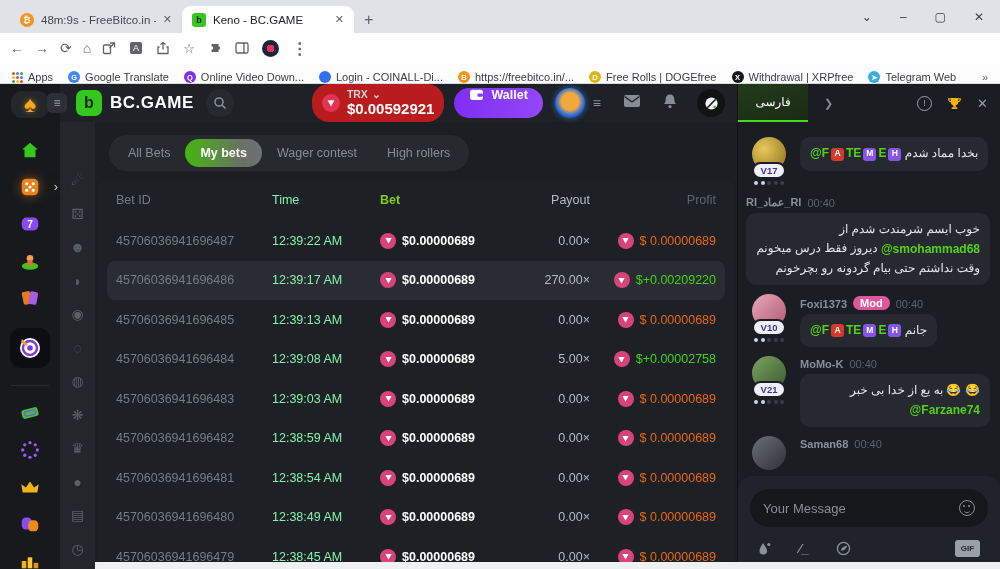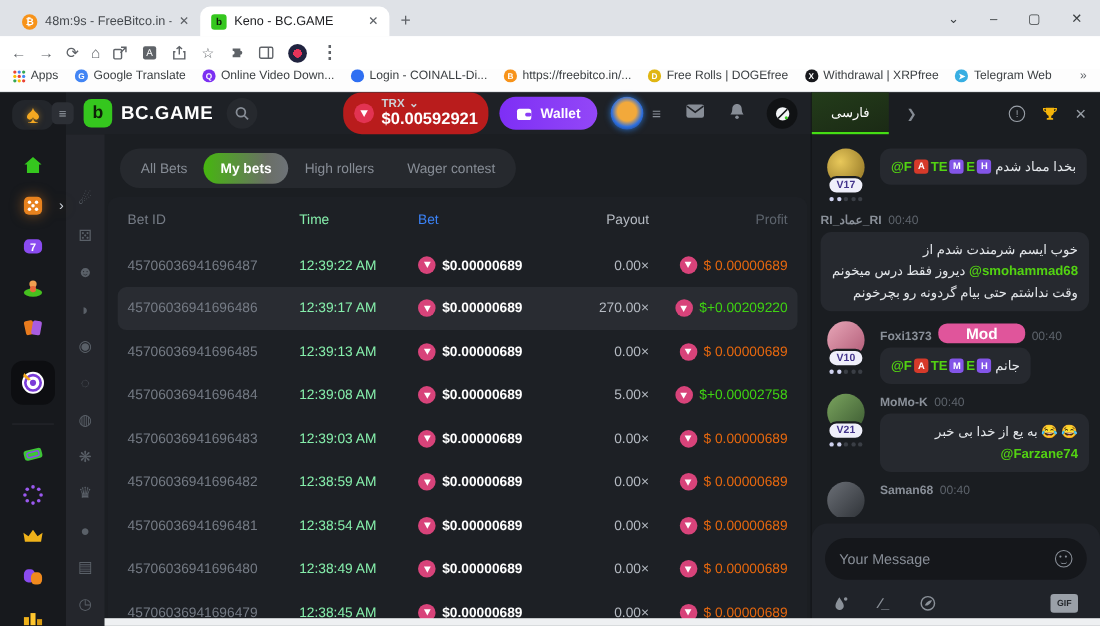--- a/index.html
+++ b/index.html
@@ -17,21 +17,21 @@
   .tab .ttl{flex:1;white-space:nowrap;overflow:hidden}
   .tabx{color:#5f6368;font-size:11px;flex:none}
   .newtab{font-size:16px;color:#5f6368;margin:0 0 4px 10px}
   .winctl{margin-left:auto;display:flex;align-items:center;gap:28px;padding:0 16px;height:100%;color:#3c4043;font-size:12px}
   .toolbar{height:30px;display:flex;align-items:center;padding:0 10px;gap:11px;background:#fff}
   .navic{color:#5f6368;font-size:14px}
   .addr{flex:1;height:23px;background:#eef1f4;border-radius:12px;display:flex;align-items:center;padding:0 11px;gap:7px;font-size:12px;color:#202124}
   .tbicons{display:flex;gap:13px;align-items:center;color:#5f6368}
   .tbicons svg{display:block}
   .prof-av{width:17px;height:17px;border-radius:50%;background:radial-gradient(circle,#e5345a 0 32%,#20233f 33%)}
-  .bmbar{height:21px;display:flex;align-items:flex-start;gap:15px;padding:0 12px;font-size:11px;color:#3c4043;background:#fdfdfd;border-bottom:1px solid #d8dbdf}
+  .bmbar{height:21px;display:flex;align-items:flex-end;gap:15px;padding:0 12px;font-size:11px;color:#3c4043;background:#fdfdfd;border-bottom:1px solid #d8dbdf}
   .bm{display:flex;gap:5px;align-items:center;white-space:nowrap}
   .fv{width:12px;height:12px;border-radius:50%;display:grid;place-items:center;font-size:7.5px;font-weight:bold;color:#fff;flex:none}
   .appsgrid{width:11px;height:11px;display:grid;grid-template-columns:repeat(3,1fr);gap:1px}
   .appsgrid i{border-radius:50%}
   .bm-more{margin-left:auto;color:#5f6368}
 
   
   .app{position:absolute;top:84px;left:0;right:0;bottom:0;display:flex;background:#1b1e22}
   .rail{width:60px;background:#17191d;display:flex;flex-direction:column;align-items:center;padding-top:7px;flex:none;z-index:3}
   .logo-sq{width:38px;height:38px;background:#23262b;border-radius:11px;display:grid;place-items:center;color:#f4a821;font-size:23px;text-shadow:0 0 6px rgba(244,168,33,.6)}
@@ -48,21 +48,21 @@
   .burger{width:20px;height:20px;background:#2c2f35;border-radius:5px;color:#9aa0a8;display:grid;place-items:center;font-size:12px;position:absolute;left:-13px;top:9px;z-index:4}
   .bcglogo{display:flex;align-items:center;gap:8px;margin-left:16px}
   .bcg-ic{width:26px;height:26px;background:#35c71e;border-radius:7px;display:grid;place-items:center;color:#0e2008;font-weight:bold;font-size:16px}
   .bcg-tx{color:#fff;font-weight:bold;font-size:17px;letter-spacing:.5px}
   .srch{width:28px;height:28px;border-radius:50%;background:#26292e;display:grid;place-items:center;margin-left:12px}
   .cur{margin-left:auto;display:flex;align-items:center;gap:7px;background:#b91c1c;border-radius:17px;padding:4px 10px}
   .trx-red{width:18px;height:18px;border-radius:50%;background:#e23352;display:grid;place-items:center}
   .curcol{display:flex;flex-direction:column;line-height:1.15}
   .currow{display:flex;align-items:center;gap:4px;color:#cdd2d8;font-size:10.5px;font-weight:bold}
   .curbal{color:#fff;font-size:15px;font-weight:bold}
-  .walletbtn{height:30px;border-radius:16px;background:linear-gradient(90deg,#7e2ff5,#9347f7);display:flex;align-items:center;gap:7px;padding:0 15px;color:#fff;font-weight:bold;font-size:12.5px;margin-left:10px}
+  .walletbtn{height:30px;border-radius:16px;background:linear-gradient(90deg,#7e2ff5,#9347f7);display:flex;gap:7px;padding:0 15px;color:#fff;font-weight:bold;font-size:12.5px;margin-left:10px}
   .user-av{width:30px;height:30px;border-radius:50%;margin-left:12px;background:radial-gradient(circle at 50% 45%,#f2a93b 0 38%,#2d6fe0 62%,#123);box-shadow:0 0 6px rgba(45,140,255,.7)}
   .hmenu{color:#8a9099;font-size:14px;margin-left:8px}
   .hic{margin-left:22px;color:#8a9099}
   .speaker{width:28px;height:28px;border-radius:50%;background:#101214;display:grid;place-items:center;margin-left:20px}
   .mainrow{flex:1;display:flex;min-height:0}
   .content{flex:1;display:flex;flex-direction:column;min-width:0;padding:0 2px}
 
   .betstabs{margin:13px 0 0 12px;display:inline-flex;background:#26292e;border-radius:19px;padding:4px;align-self:flex-start}
   .btab{padding:7px 15px;font-size:12.5px;color:#878d96;border-radius:15px;white-space:nowrap}
   .btab.active{background:linear-gradient(90deg,#46b60f,#6a6f66 75%,#6d7278);color:#fff;font-weight:bold}
@@ -98,21 +98,21 @@
   .av.pink{background:linear-gradient(135deg,#e8a7b8,#b05a76)}
   .av.green{background:linear-gradient(135deg,#7aa45e,#3c5a32)}
   .av.dark{background:linear-gradient(135deg,#6b6f76,#2e3237)}
   .vb{margin-top:-9px;background:#efeffa;color:#43348c;font-weight:bold;font-size:9.5px;padding:1px 7px;border-radius:9px;border:2px solid #1a1d21}
   .dots{display:flex;gap:2.5px;margin-top:2px}
   .dot{width:4px;height:4px;border-radius:50%;background:#3a3e45}
   .dot.on{background:#cfd2ef}
   .mbody{flex:1;min-width:0}
   .mname{font-size:11px;color:#8a9099;font-weight:bold;display:flex;gap:6px;align-items:flex-end;margin:2px 0 4px}
   .mtime{color:#5e646c;font-weight:normal}
-  .modb{background:#e0559b;color:#fff;border-radius:8px;padding:1px 25px;font-size:14px}
+  .modb{background:#e0559b;color:#fff;border-radius:8px;padding:1px 7px;font-size:11px}
   .bubble{background:#26292f;border-radius:10px;padding:7px 10px;font-size:12px;color:#e3e6ea;direction:rtl;text-align:right;display:inline-block;max-width:100%;line-height:1.6}
   .mention{color:#53d312;font-weight:bold}
   .mwrap{direction:ltr;unicode-bidi:isolate;display:inline-flex;gap:2px;align-items:center;vertical-align:middle}
   .blk{display:inline-flex;width:13px;height:13px;border-radius:3px;color:#fff;font-size:8.5px;font-weight:bold;align-items:center;justify-content:center}
   .blk.red{background:#d63a2a}.blk.purple{background:#8355e8}
   .inputarea{margin-top:6px;background:#202329;border-radius:14px 14px 0 0;padding:13px 12px 12px;flex:none}
   .msginput{height:38px;background:#15171b;border-radius:19px;display:flex;align-items:center;padding:0 13px;color:#898f98;font-size:13px}
   .smiley{margin-left:auto;width:16px;height:16px;border:1.5px solid #898f98;border-radius:50%;position:relative}
   .smiley:before{content:"";position:absolute;left:3px;top:4px;width:2px;height:2px;background:#898f98;border-radius:50%;box-shadow:5px 0 0 #898f98}
   .smiley:after{content:"";position:absolute;left:3.5px;top:8px;width:6px;height:3px;border-bottom:1.5px solid #898f98;border-radius:0 0 6px 6px}
@@ -385,28 +385,28 @@
               <span>●</span>
               <span>▤</span>
               <span>◷</span>
             </div>
         </div>
 
         <div class="content">
           <div class="betstabs" id="bets-tabs">
               <span class="btab">All Bets</span>
               <span class="btab active">My bets</span>
+              <span class="btab">Wager contest</span>
               <span class="btab">High rollers</span>
-              <span class="btab">Wager contest</span>
             </div>
           <div class="tablecard">
             <div class="thead">
               <span class="c-id">Bet ID</span>
               <span class="c-time">Time</span>
-              <span class="c-bet" style="color:#3b82f6;font-weight:normal">Bet</span>
+              <span class="c-bet" style="color:#84cc16;font-weight:bold">Bet</span>
               <span class="c-pay">Payout</span>
               <span class="c-prof" style="color:#5d646d;font-weight:normal">Profit</span>
             </div>
             <div id="rows">
                 <div class="trow">
                   <span class="c-id">45706036941696487</span>
                   <span class="c-time">12:39:22 AM</span>
                   <span class="c-bet">
                     <span class="trxi">
                       <svg width="9" height="9" viewBox="0 0 16 16">

